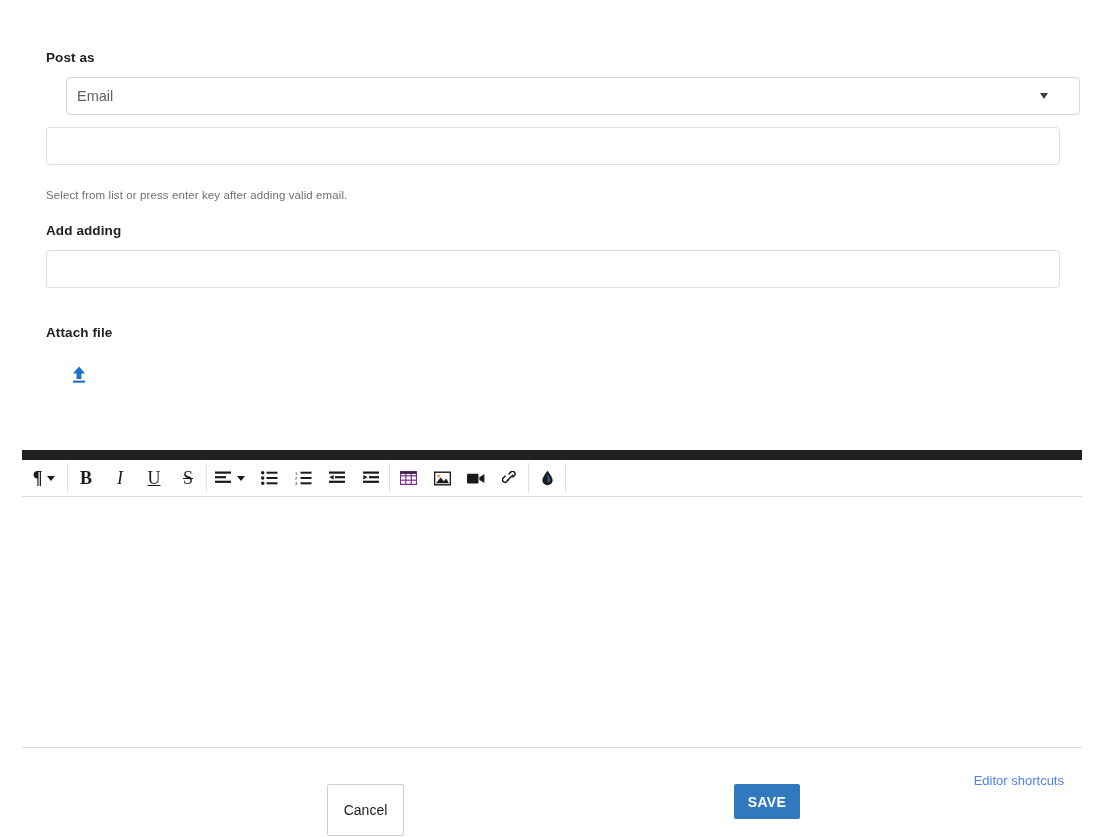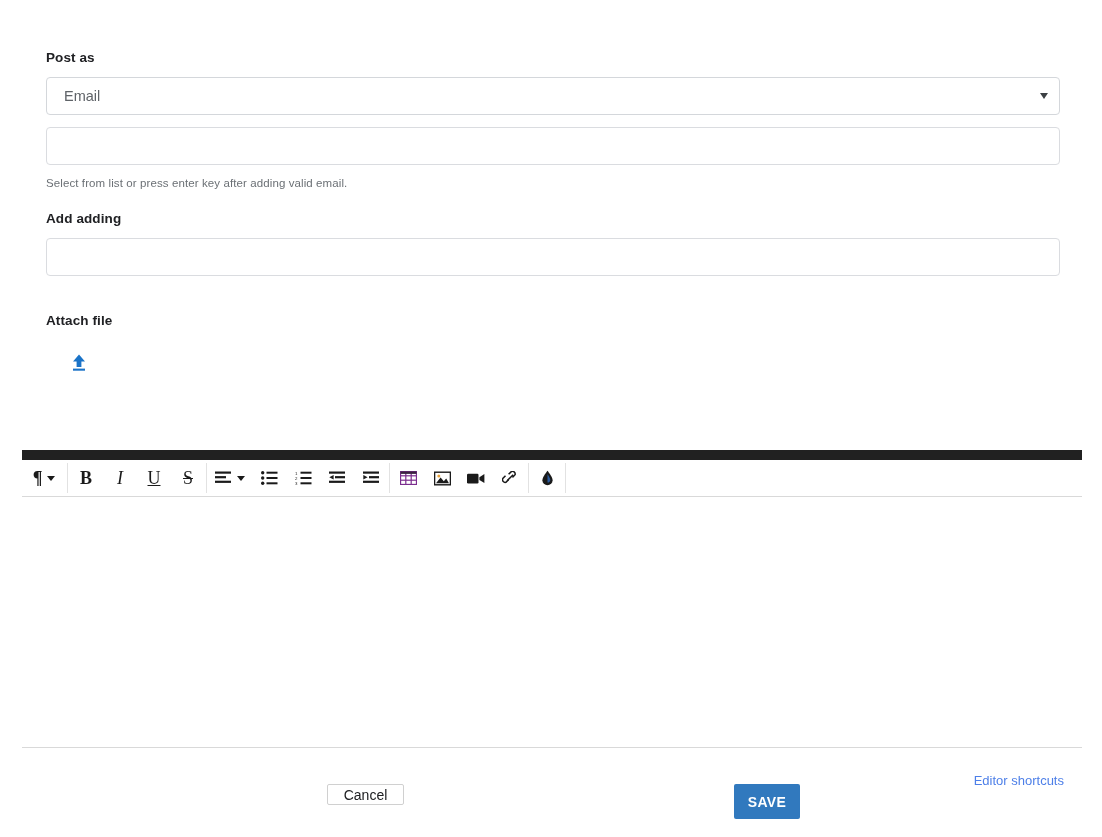--- a/index.html
+++ b/index.html
@@ -49,25 +49,26 @@
   .select-box {
     box-sizing: border-box;
     width: 100%;
     height: 38px;
     border: 1px solid #d4d7db;
     border-radius: 4px;
     background: #fff;
     font-family: "Liberation Sans", sans-serif;
     font-size: 14.5px;
     color: #5f6368;
-    padding: 0 28px 0 17px;
+    padding: 0 28px 0 10px;
     line-height: 36px;
     appearance: none;
     -webkit-appearance: none;
     outline: none;
+    margin-left: 20px;
   }
   .select-caret {
     position: absolute;
     right: 12px;
     top: 50%;
     transform: translateY(-50%);
     width: 0; height: 0;
     border-left: 4.5px solid transparent;
     border-right: 4.5px solid transparent;
     border-top: 6px solid #3c4043;
@@ -84,21 +85,21 @@
     border-radius: 4px;
     background: #fff;
     font-family: "Liberation Sans", sans-serif;
     font-size: 14px;
     color: #202124;
     padding: 0 12px;
     outline: none;
   }
 
   .helper-text {
-    margin-top: 12px;
+    margin-top: 24px;
     font-size: 11.5px;
     color: #6b7075;
     letter-spacing: .1px;
   }
 
   .label-recipient { margin-top: 28px; }
   .label-subject   { margin-top: 22px; }
   .label-attach    { margin-top: 37px; }
 
   
@@ -200,21 +201,21 @@
     color: #4d7fe8;
     text-decoration: none;
     cursor: pointer;
   }
 
   .btn-cancel {
     position: absolute;
     left: 327px;
     top: 784px;
     width: 77px;
-    height: 21px;
+    height: 52px;
     box-sizing: border-box;
     background: #fff;
     border: 1px solid #d0d0d0;
     border-radius: 2px;
     font-family: "Liberation Sans", sans-serif;
     font-size: 14px;
     color: #202124;
     cursor: pointer;
   }
   .btn-save {

